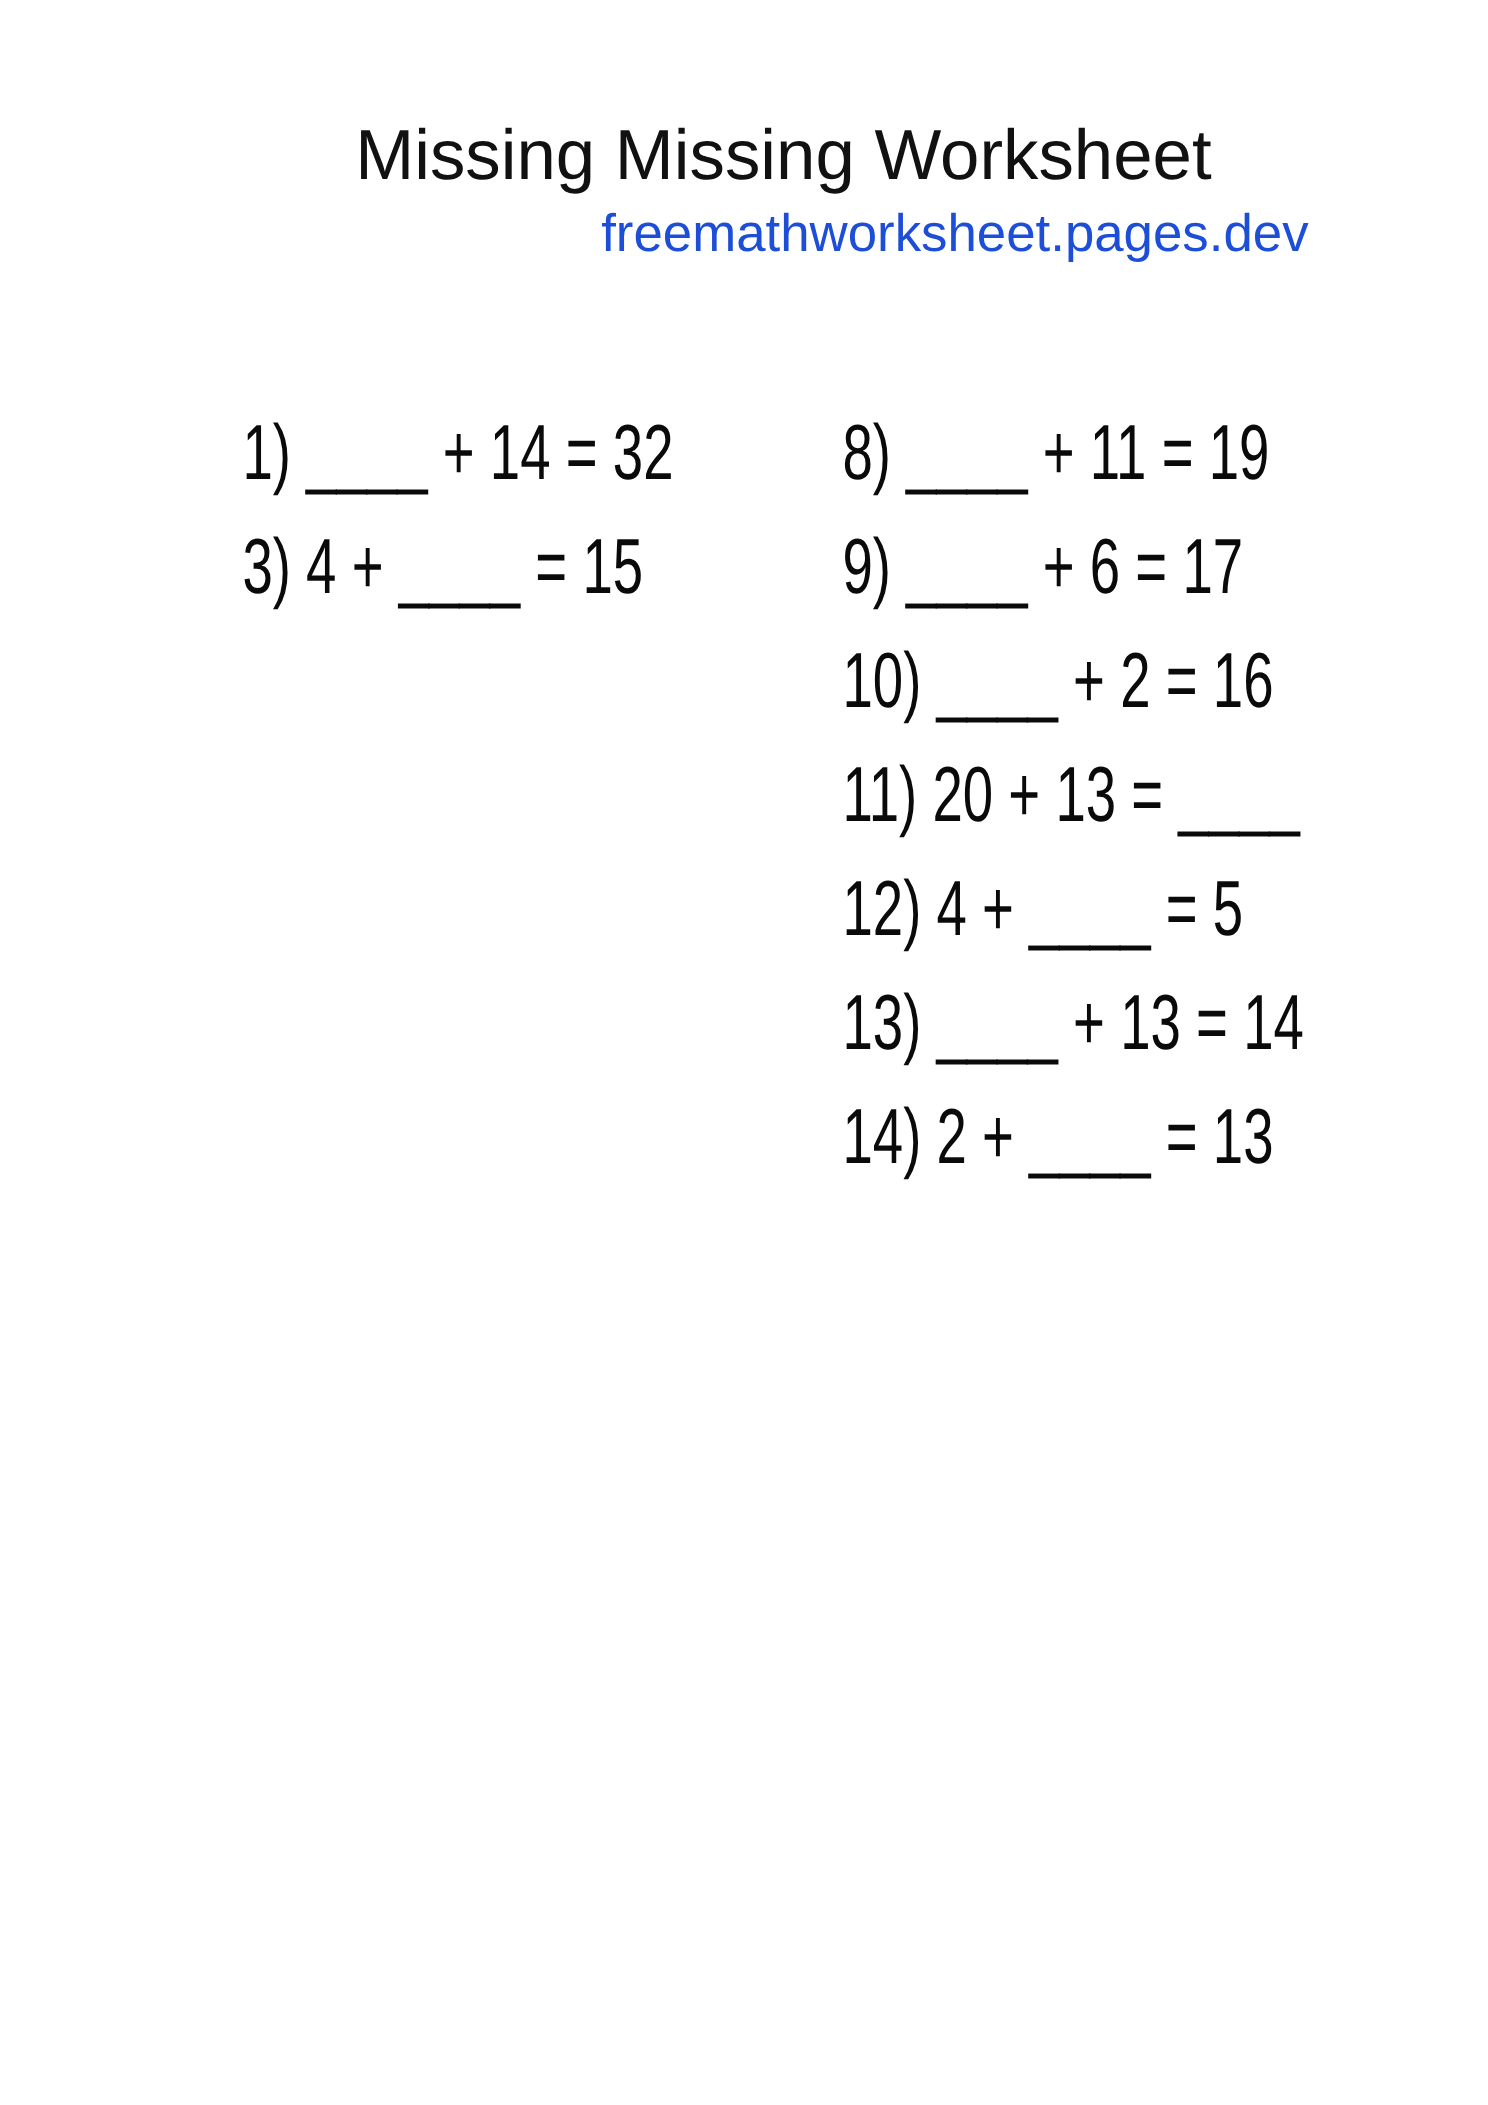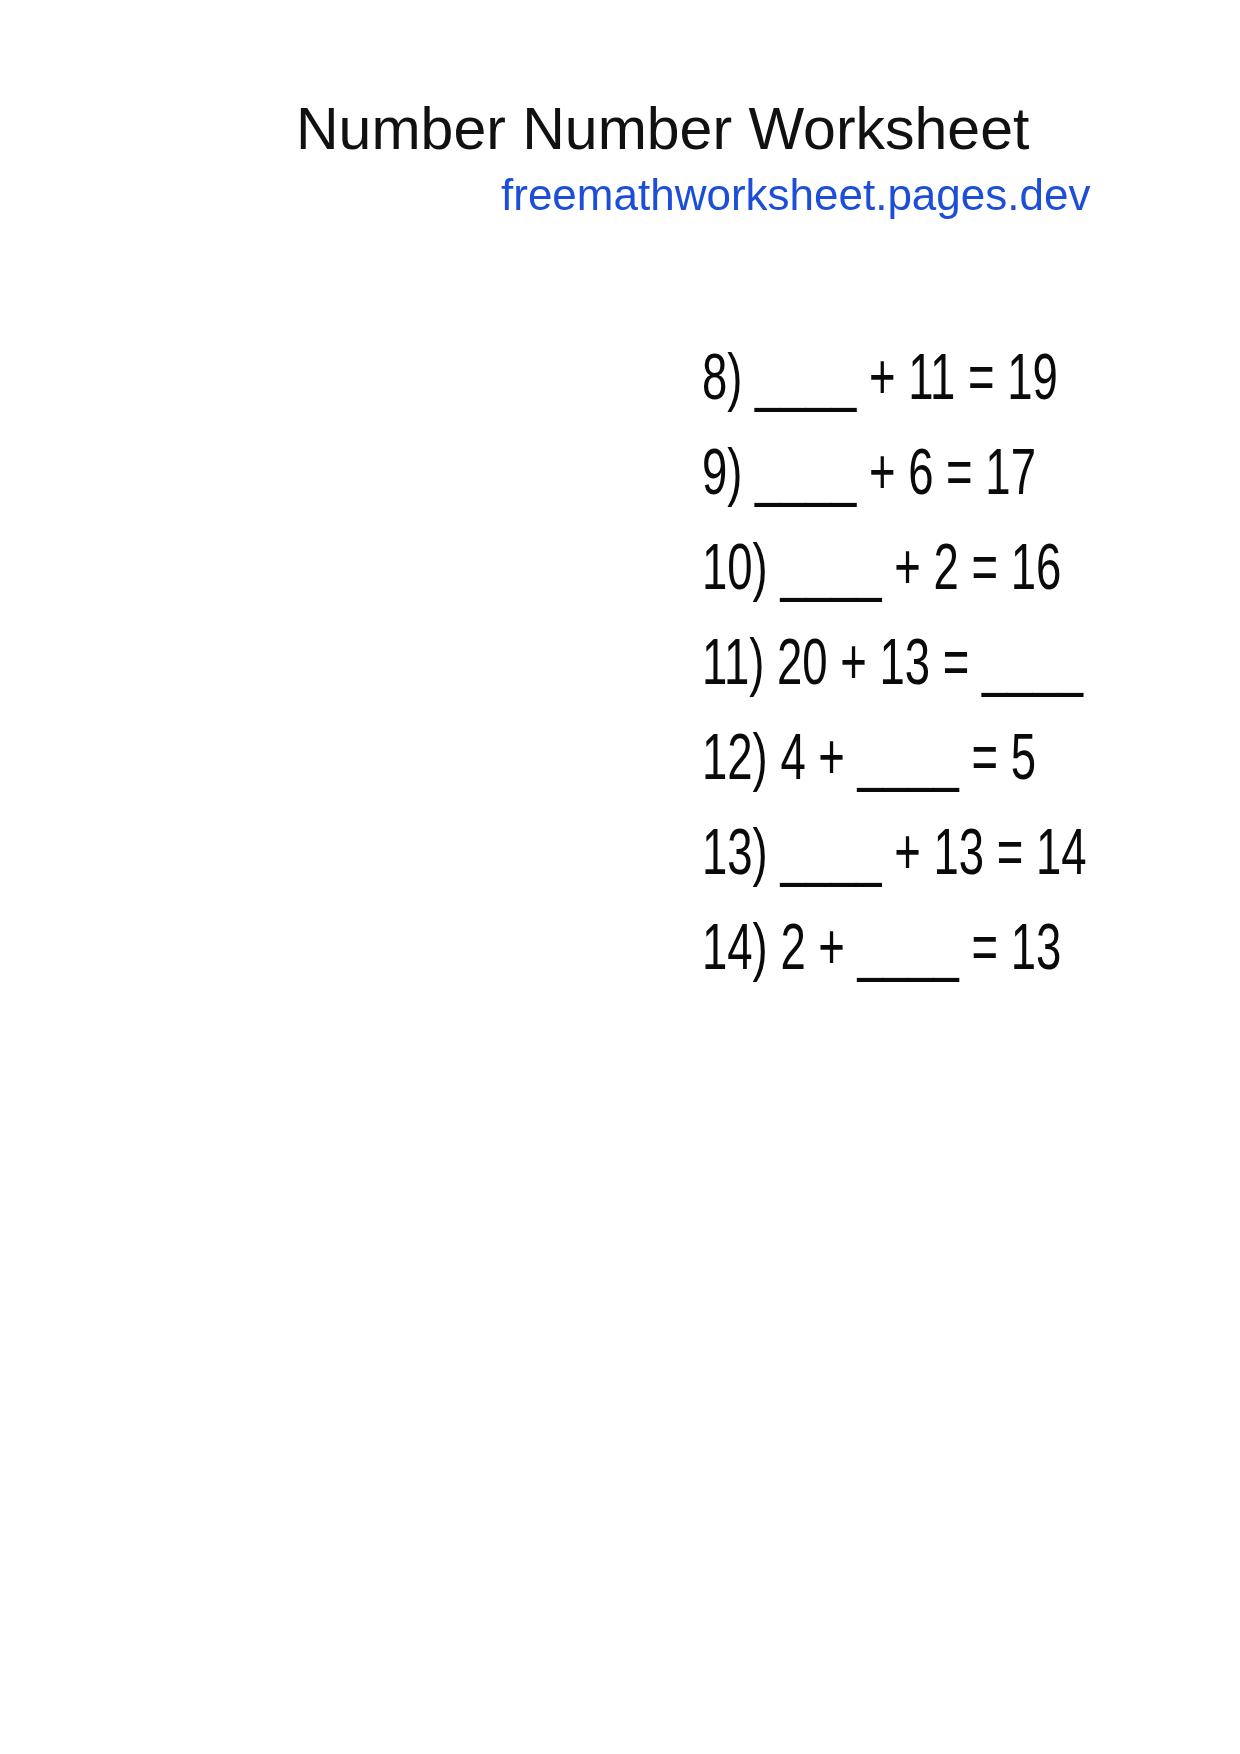--- a/index.html
+++ b/index.html
@@ -53,25 +53,27 @@
     transform-origin: left center;
     white-space: pre;
     color: #0a0a0a;
   }
 </style>
 </head>
 <body>
 
 <div class="page">
 
-  <div class="title">Number Number Worksheet</div>
+  <div class="title">Missing Missing Worksheet</div>
 
   <div class="subtitle">freemathworksheet.pages.dev</div>
 
   <div class="col col-left">
+      <div class="problem-row"><span class="problem-text">1) ____ + 14 = 32</span></div>
+      <div class="problem-row"><span class="problem-text">3) 4 + ____ = 15</span></div>
     </div>
 
   <div class="col col-right">
       <div class="problem-row"><span class="problem-text">8) ____ + 11 = 19</span></div>
       <div class="problem-row"><span class="problem-text">9) ____ + 6 = 17</span></div>
       <div class="problem-row"><span class="problem-text">10) ____ + 2 = 16</span></div>
       <div class="problem-row"><span class="problem-text">11) 20 + 13 = ____</span></div>
       <div class="problem-row"><span class="problem-text">12) 4 + ____ = 5</span></div>
       <div class="problem-row"><span class="problem-text">13) ____ + 13 = 14</span></div>
       <div class="problem-row"><span class="problem-text">14) 2 + ____ = 13</span></div>

